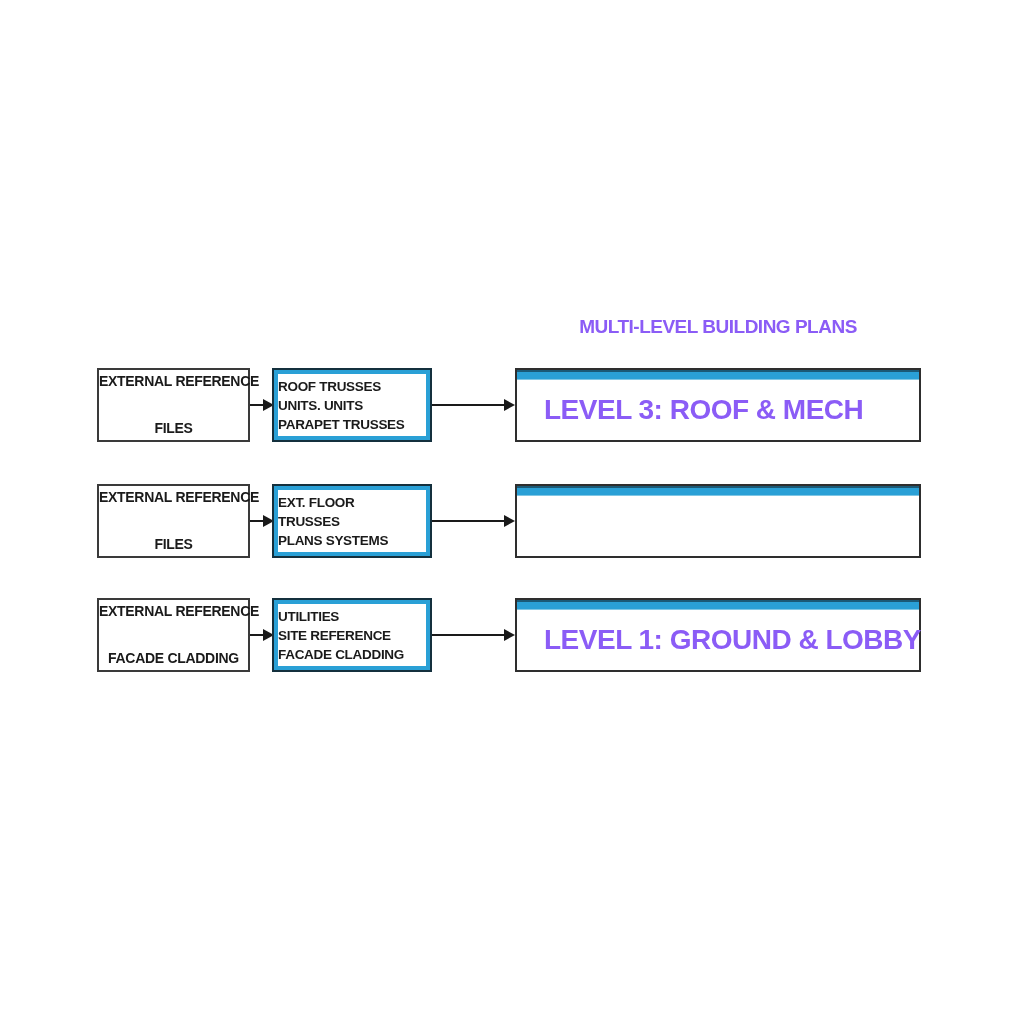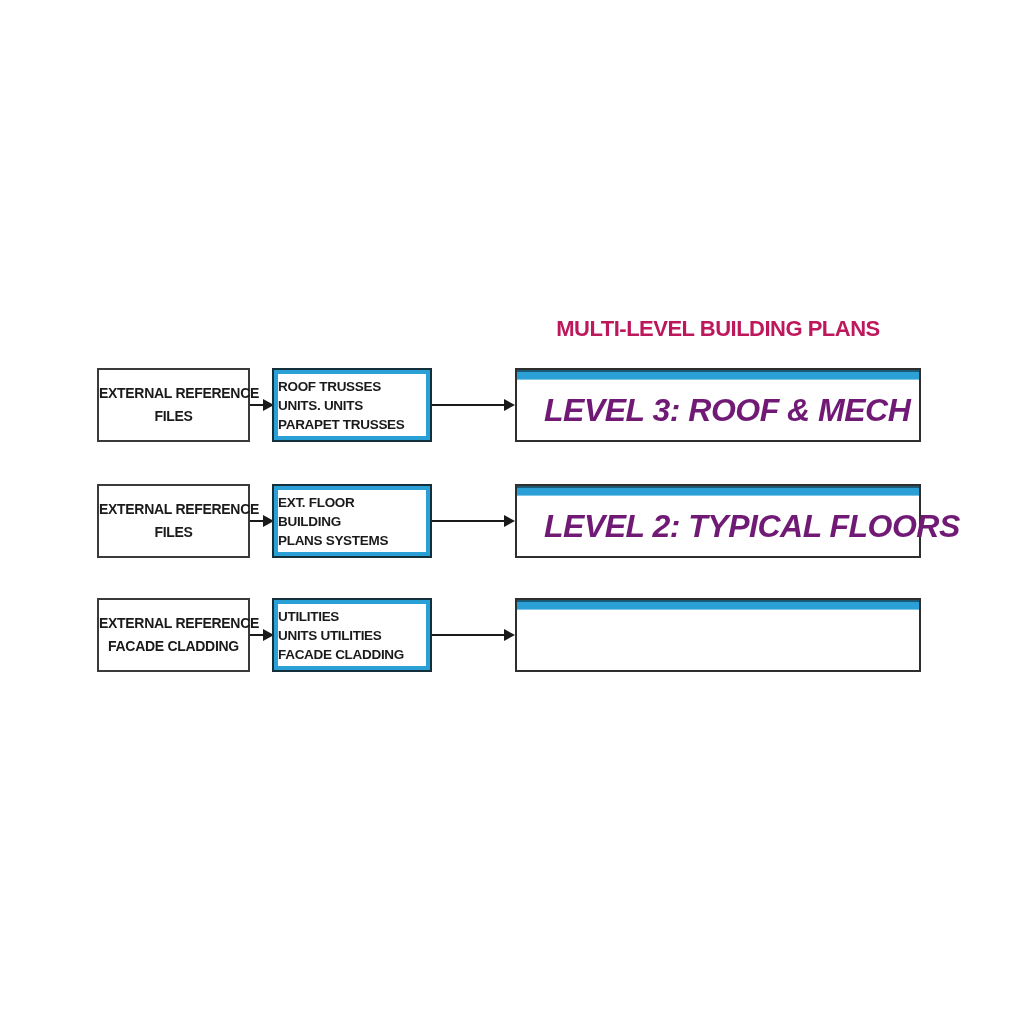--- a/index.html
+++ b/index.html
@@ -14,41 +14,41 @@
     height: 1024px;
     background: #ffffff;
     overflow: hidden;
   }
   .diagram-title {
     position: absolute;
     left: 515px;
     top: 316px;
     width: 406px;
     text-align: center;
-    font-size: 22px;
+    font-size: 19px;
     font-weight: 700;
     letter-spacing: -0.5px;
-    color: #be185d;
+    color: #8b5cf6;
     white-space: nowrap;
   }
   .row { position: absolute; left: 0; width: 1024px; height: 74px; }
   .row-1 { top: 368px; }
   .row-2 { top: 484px; }
   .row-3 { top: 598px; }
 
   .src-box {
     position: absolute;
     left: 97px; top: 0;
     width: 153px; height: 74px;
     box-sizing: border-box;
     border: 2px solid #3a3a3a;
     background: #ffffff;
     display: flex;
     flex-direction: column;
-    justify-content: center;
+    justify-content: space-between;
     text-align: center;
   }
   .src-box .line {
     font-size: 14px;
     font-weight: 700;
     letter-spacing: -0.3px;
     line-height: 23px;
     color: #1a1a1a;
     white-space: nowrap;
   }
@@ -96,26 +96,25 @@
     box-shadow: inset 0 2px 0 #1b5a77;
     flex: 0 0 auto;
   }
   .level-label-wrap {
     flex: 1 1 auto;
     display: flex;
     align-items: center;
     padding-left: 27px;
   }
   .level-label {
-    font-size: 32px;
+    font-size: 28px;
     font-weight: 700;
     letter-spacing: -0.5px;
-    color: #701a75;
-    white-space: nowrap;
-    font-style: italic;
+    color: #8b5cf6;
+    white-space: nowrap;
   }
 
   .arrow {
     position: absolute;
     top: 36px;
     height: 2px;
     background: #1a1a1a;
   }
   .arrow::after {
     content: "";
@@ -161,45 +160,45 @@
 
   <div class="row row-2">
     <div class="src-box">
       <div class="line">EXTERNAL REFERENCE</div>
       <div class="line">FILES</div>
     </div>
     <div class="arrow arrow-short"></div>
     <div class="xref-box">
       <div class="xref-inner">
         <div class="line">EXT. FLOOR</div>
-        <div class="line">BUILDING</div>
+        <div class="line">TRUSSES</div>
         <div class="line">PLANS SYSTEMS</div>
+      </div>
+    </div>
+    <div class="arrow arrow-long"></div>
+    <div class="level-box">
+      <div class="level-bar"></div>
+    </div>
+  </div>
+
+  <div class="row row-3">
+    <div class="src-box">
+      <div class="line">EXTERNAL REFERENCE</div>
+      <div class="line">FACADE CLADDING</div>
+    </div>
+    <div class="arrow arrow-short"></div>
+    <div class="xref-box">
+      <div class="xref-inner">
+        <div class="line">UTILITIES</div>
+        <div class="line">SITE REFERENCE</div>
+        <div class="line">FACADE CLADDING</div>
       </div>
     </div>
     <div class="arrow arrow-long"></div>
     <div class="level-box">
       <div class="level-bar"></div>
       <div class="level-label-wrap">
-        <div class="level-label">LEVEL 2: TYPICAL FLOORS</div>
+        <div class="level-label">LEVEL 1: GROUND &amp; LOBBY</div>
       </div>
     </div>
   </div>
 
-  <div class="row row-3">
-    <div class="src-box">
-      <div class="line">EXTERNAL REFERENCE</div>
-      <div class="line">FACADE CLADDING</div>
-    </div>
-    <div class="arrow arrow-short"></div>
-    <div class="xref-box">
-      <div class="xref-inner">
-        <div class="line">UTILITIES</div>
-        <div class="line">UNITS UTILITIES</div>
-        <div class="line">FACADE CLADDING</div>
-      </div>
-    </div>
-    <div class="arrow arrow-long"></div>
-    <div class="level-box">
-      <div class="level-bar"></div>
-    </div>
-  </div>
-
 </div>
 
 </body></html>

